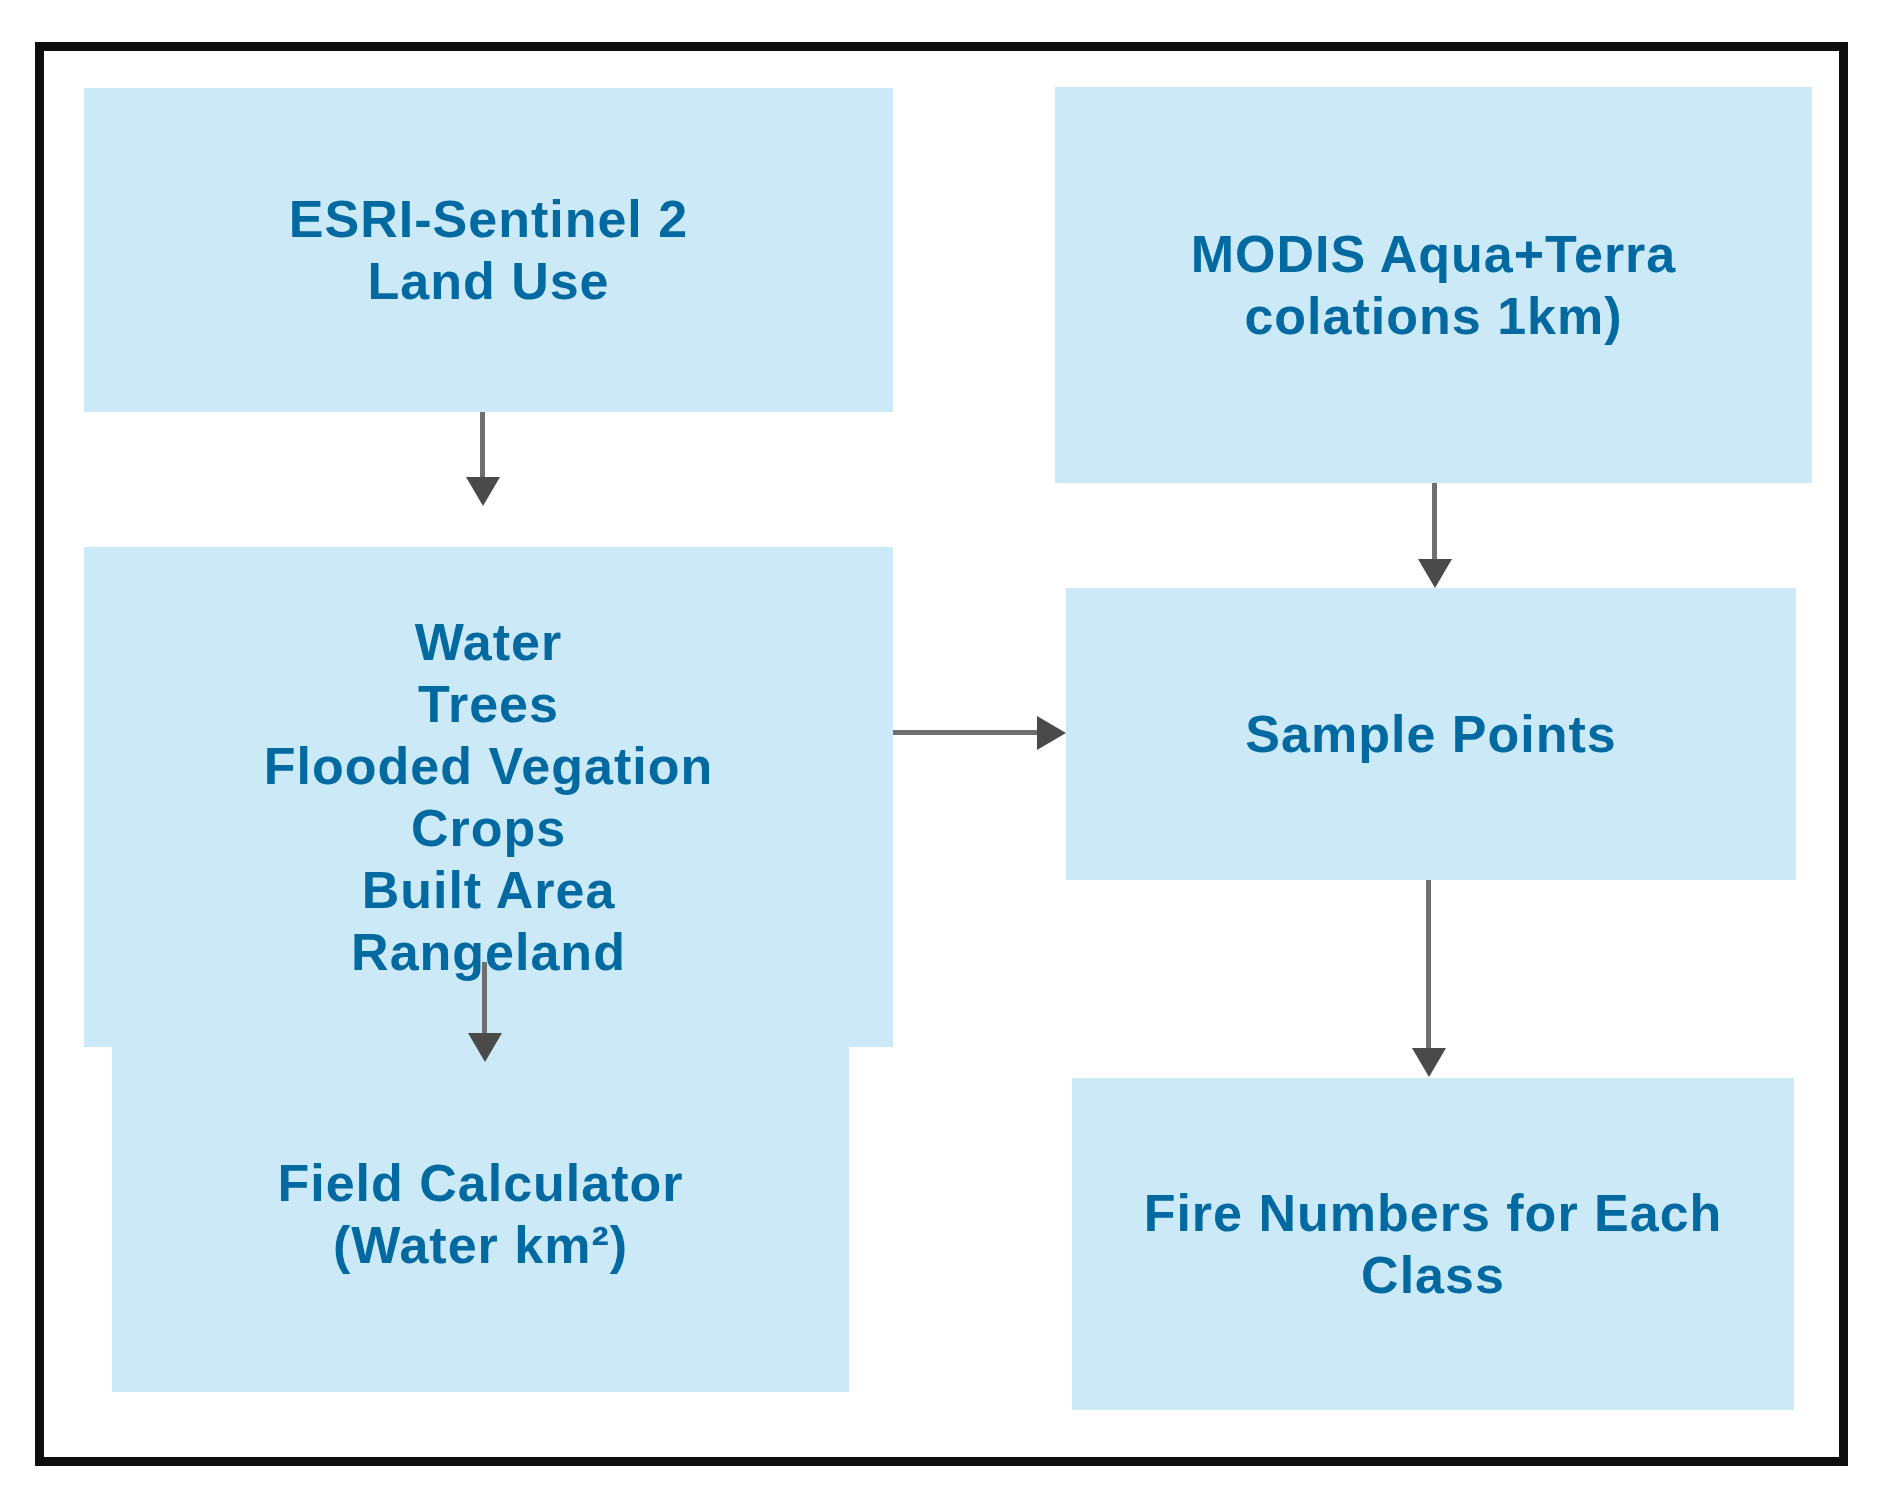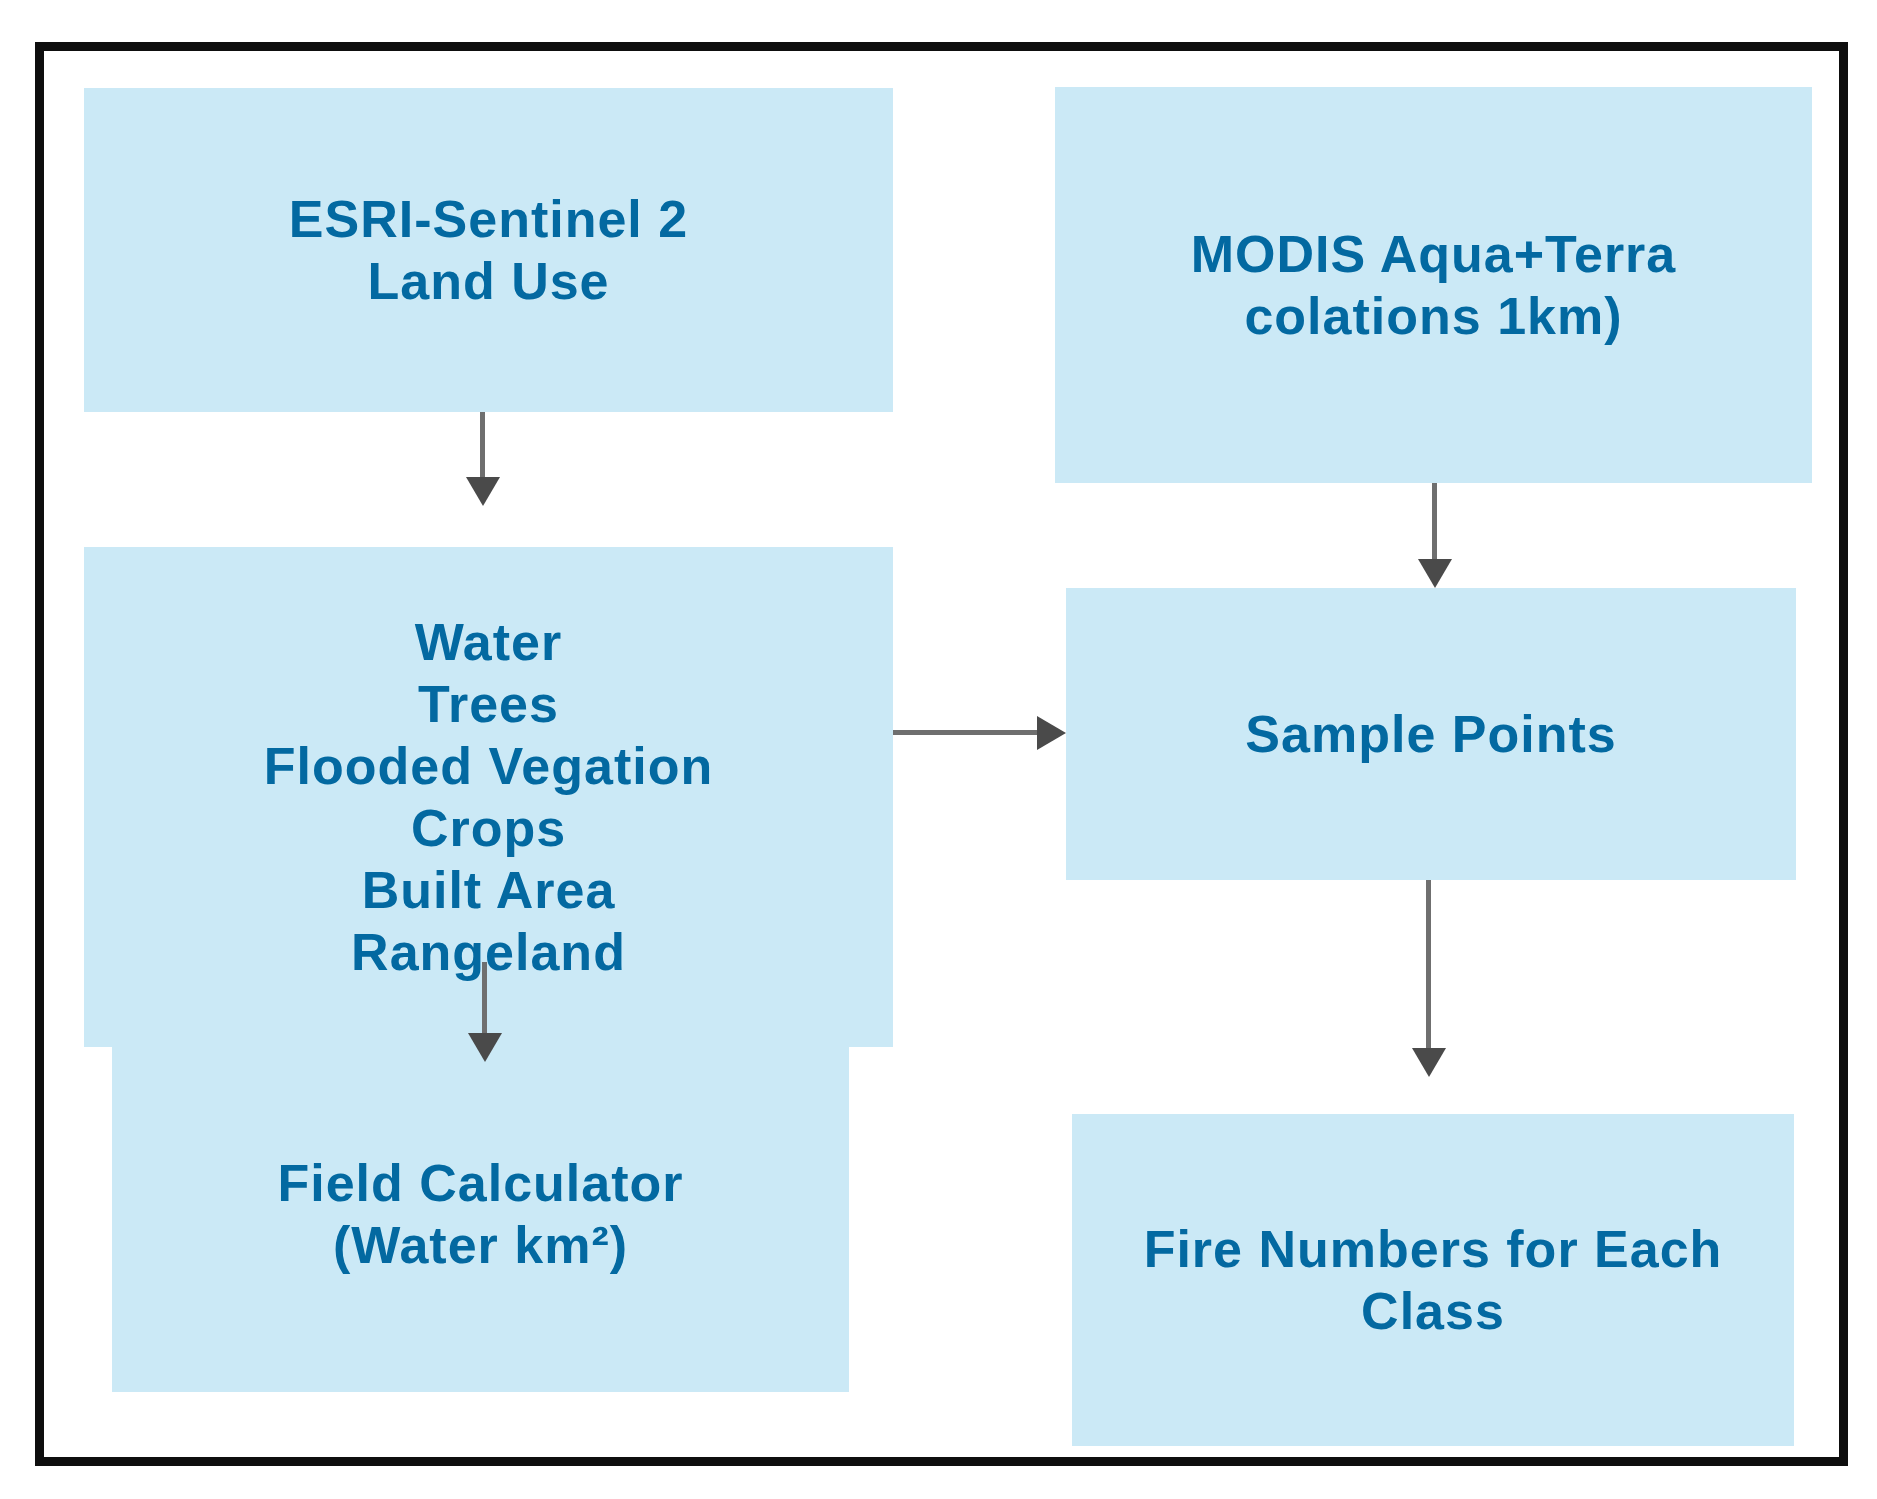--- a/index.html
+++ b/index.html
@@ -42,21 +42,21 @@
     padding: 10px 16px;
   }
   .node .line { display: block; white-space: nowrap; }
 
   
   .node-esri        { left: 84px;   top: 88px;   width: 809px; height: 324px; }
   .node-modis       { left: 1055px; top: 87px;   width: 757px; height: 396px; }
   .node-classes     { left: 84px;   top: 506px;  width: 809px; height: 500px; margin-top: 41px; }
   .node-sample      { left: 1066px; top: 588px;  width: 730px; height: 292px; }
   .node-fieldcalc   { left: 112px;  top: 1036px; width: 737px; height: 356px; }
-  .node-firenumbers { left: 1072px; top: 1078px; width: 722px; height: 332px; margin-top: 36px; }
+  .node-firenumbers { left: 1072px; top: 1078px; width: 722px; height: 332px; }
 
   
   .arrow-v {
     position: absolute;
     width: 35px;
     display: flex;
     flex-direction: column;
     align-items: center;
   }
   .arrow-v .shaft { width: 5px; flex: 1 1 auto; background: #6f6f6f; }

